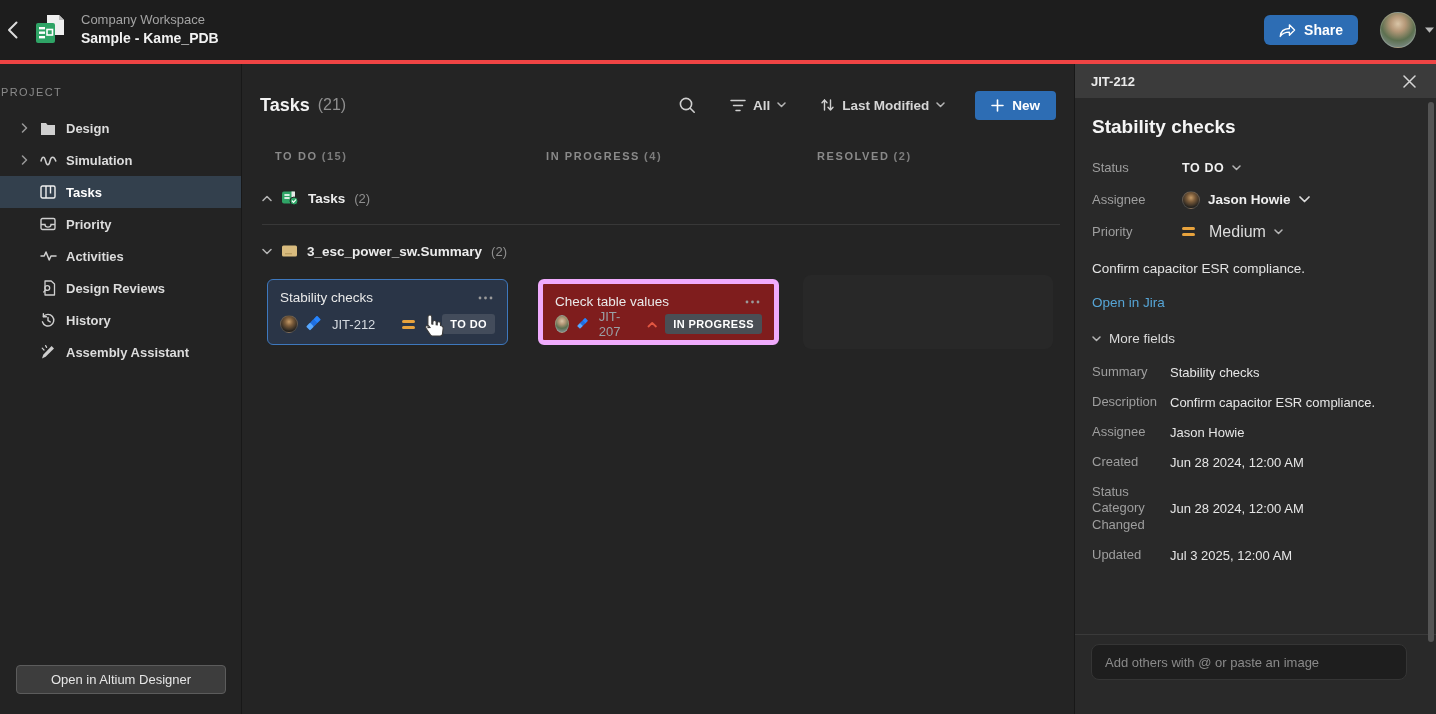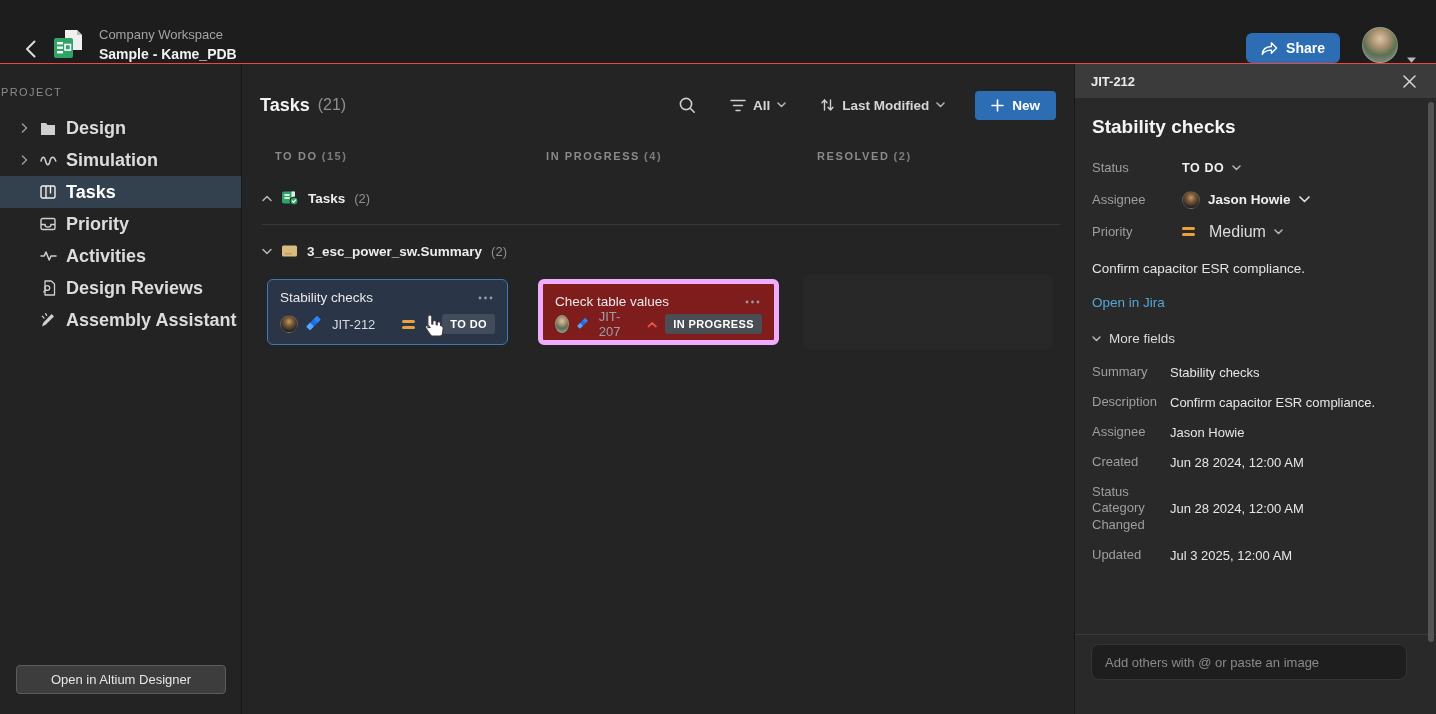--- a/index.html
+++ b/index.html
@@ -6,22 +6,22 @@
   body{
     width:1436px;height:714px;overflow:hidden;position:relative;
     background:#242424;color:#e8e8e8;
     font-family:"Liberation Sans", sans-serif;
     -webkit-font-smoothing:antialiased;
   }
   [data-interactable="true"]{cursor:pointer;}
   svg{display:block;}
 
   
-  .topbar{height:64px;background:#1d1d1d;border-bottom:1px solid #ef4444;
-    display:flex;align-items:flex-end;padding:0 20px;box-sizing:border-box;}
+  .topbar{height:64px;background:#1d1d1d;border-bottom:4px solid #ef4444;
+    display:flex;align-items:center;padding:0 2px;box-sizing:border-box;}
   .back-btn{background:none;border:none;padding:4px;margin-right:10px;}
   .logo{margin-right:14px;}
   .titles{display:flex;flex-direction:column;line-height:1.25;}
   .ws-name{font-size:13px;color:#a3a3a3;}
   .proj-name{font-size:14px;font-weight:700;color:#f2f2f2;margin-top:2px;}
   .topbar-spacer{flex:1;}
   .share-btn{display:flex;align-items:center;gap:8px;background:#2d6db4;color:#fff;
     border:none;border-radius:6px;padding:7px 15px;font-size:14px;font-weight:700;
     font-family:inherit;margin-right:22px;}
   .avatar{border-radius:50%;border:1px solid rgba(255,255,255,.18);box-sizing:border-box;}
@@ -34,21 +34,21 @@
   
   .layout{display:flex;height:650px;}
 
   
   .sidebar{width:242px;box-sizing:border-box;background:#232323;border-right:1px solid #181818;
     position:relative;flex:none;}
   .side-section{font-size:11px;letter-spacing:1.4px;color:#8a8a8a;padding:22px 1px 14px;}
   .nav-item{display:flex;align-items:center;height:32px;padding-left:18px;gap:9px;}
   .nav-item .chev-col{width:12px;display:flex;justify-content:center;flex:none;}
   .nav-item .nico{width:18px;display:flex;justify-content:center;flex:none;}
-  .nav-item .nav-label{font-size:18px;font-weight:700;color:#dcdcdc;}
+  .nav-item .nav-label{font-size:13px;font-weight:700;color:#dcdcdc;}
   .nav-item.selected{background:#33404d;}
   .nav-item.selected .nav-label{color:#fff;}
   .open-designer{position:absolute;left:16px;bottom:20px;width:210px;height:29px;
     background:#3d3d3d;border:1px solid #5c5c5c;border-radius:4px;color:#e6e6e6;
     font-size:13px;font-family:inherit;}
 
   
   .main{flex:1;position:relative;background:#242424;box-sizing:border-box;overflow:hidden;}
   .main-toolbar{display:flex;align-items:center;padding:26px 18px 0 18px;height:30px;}
   .board-title{font-size:18px;font-weight:700;color:#f2f2f2;}
@@ -227,20 +227,31 @@
       <span class="nico" data-interactable="false">
         <svg width="15" height="16" viewBox="0 0 15 16">
           <path d="M4 1h6.2L13.5 4v11H4z" stroke="#cfcfcf" stroke-width="1.3" fill="none" stroke-linejoin="round"></path>
           <circle cx="6.3" cy="8" r="2.4" stroke="#cfcfcf" stroke-width="1.3" fill="none"></circle>
           <line x1="4.6" y1="9.9" x2="2.8" y2="12" stroke="#cfcfcf" stroke-width="1.3" stroke-linecap="round"></line>
         </svg>
       </span>
       <span class="nav-label" data-interactable="false">Design Reviews</span>
     </div>
 
+    <div class="nav-item" data-interactable="true">
+      <span class="chev-col"></span>
+      <span class="nico" data-interactable="false">
+        <svg width="16" height="16" viewBox="0 0 16 16">
+          <path d="M2.4 9.8A5.8 5.8 0 1 0 3.4 4.6" stroke="#cfcfcf" stroke-width="1.4" fill="none" stroke-linecap="round"></path>
+          <path d="M3.4 1.8v3h3" stroke="#cfcfcf" stroke-width="1.4" fill="none" stroke-linecap="round" stroke-linejoin="round"></path>
+          <path d="M8 5.4v3.2l2.2 1.3" stroke="#cfcfcf" stroke-width="1.4" fill="none" stroke-linecap="round"></path>
+        </svg>
+      </span>
+      <span class="nav-label" data-interactable="false">History</span>
+    </div>
 
     <div class="nav-item" data-interactable="true">
       <span class="chev-col"></span>
       <span class="nico" data-interactable="false">
         <svg width="16" height="16" viewBox="0 0 16 16">
           <path d="M2 14.5l1.2-3.8L11.6 2 14 4.4 5.6 12.8z" fill="#cfcfcf"></path>
           <line x1="2.2" y1="4.2" x2="4" y2="6" stroke="#cfcfcf" stroke-width="1.2" stroke-linecap="round"></line>
           <line x1="5.6" y1="1.6" x2="6.6" y2="3.4" stroke="#cfcfcf" stroke-width="1.2" stroke-linecap="round"></line>
         </svg>
       </span>

